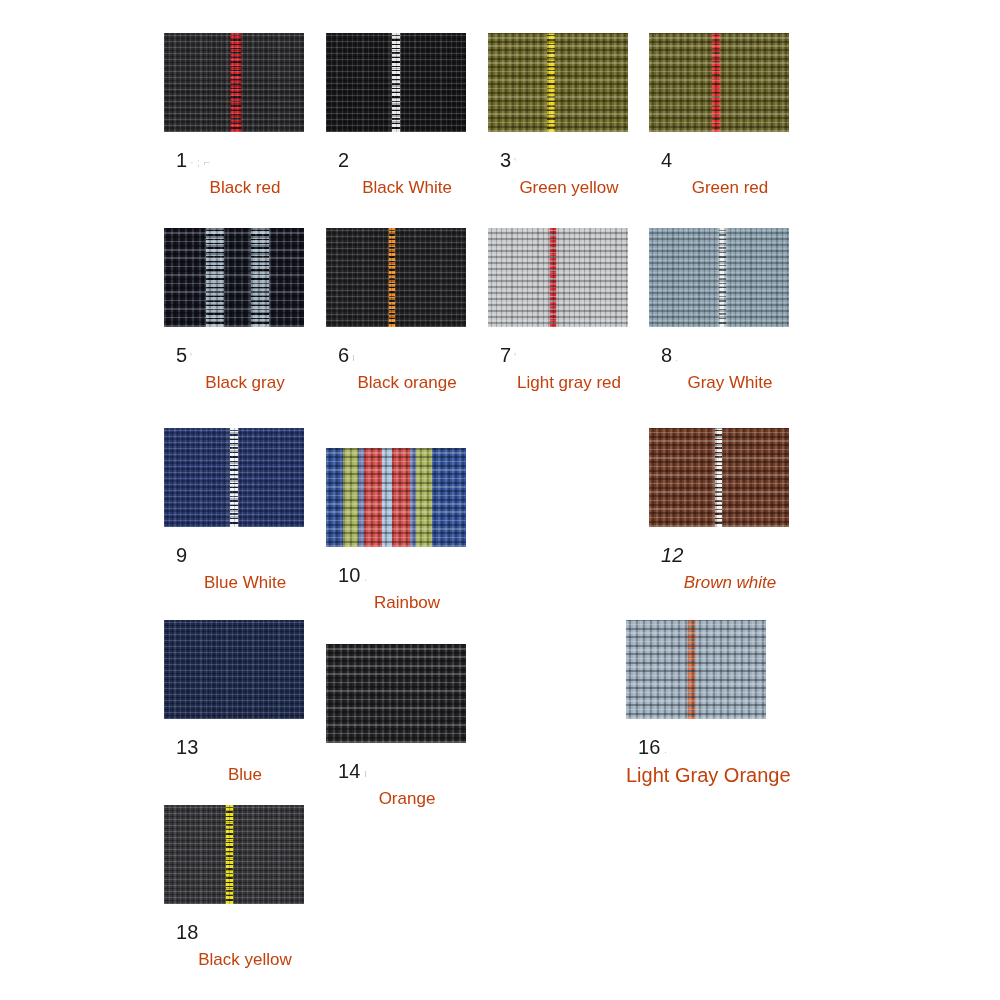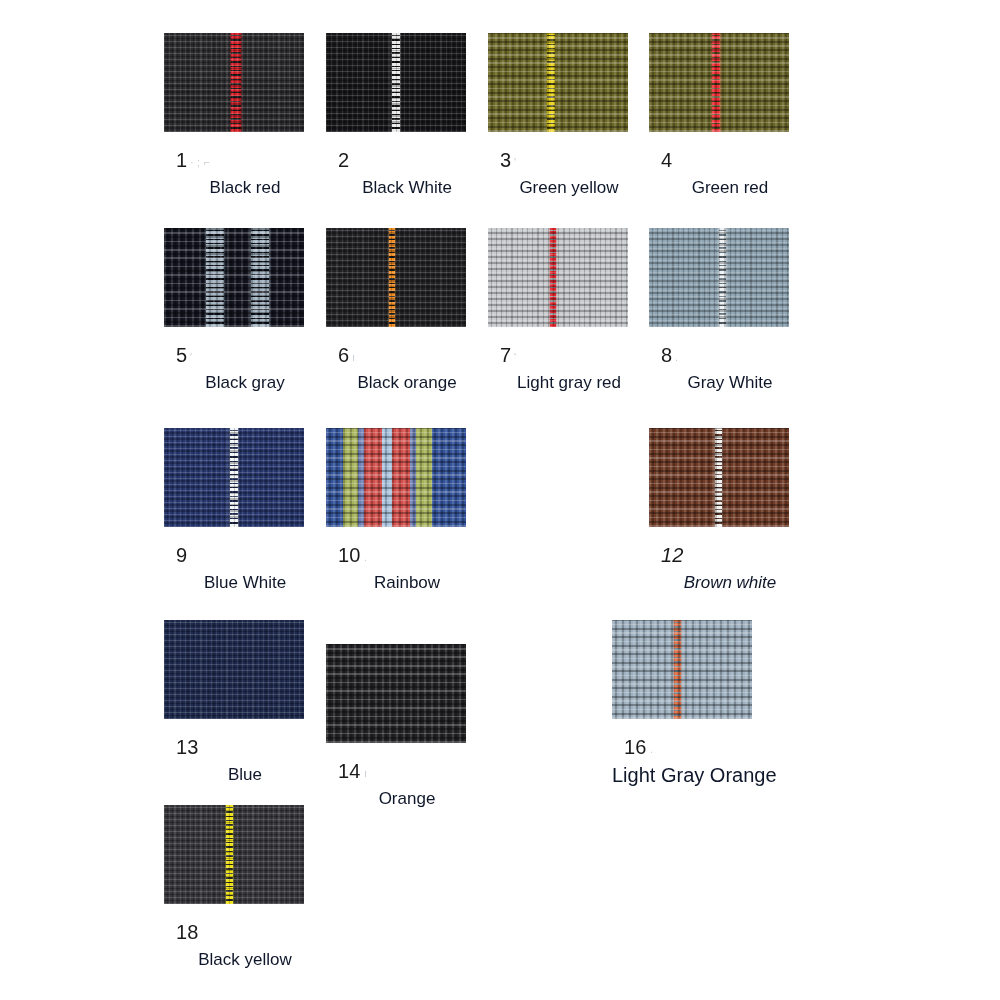--- a/index.html
+++ b/index.html
@@ -123,21 +123,21 @@
   }
   .artifact {
     position: absolute;
     color: #9aa8b4;
     font-size: 11px;
     opacity: 0.55;
     top: 2px;
   }
   .cname {
     font-size: 17px;
-    color: #0f172a;
+    color: #c2410c;
     text-align: center;
     margin-top: 5px;
     line-height: 22px;
     white-space: nowrap;
   }
   .cname.wide { font-size: 20px; }
 </style>
 </head>
 <body>
 
@@ -199,21 +199,21 @@
       <div class="num">8<span class="artifact" style="left: 26px;">.</span></div>
       <div class="cname">Gray White</div>
     </div>
     <div class="swatch-cell" style="left: 164px; top: 428px;">
       <div class="swatch" style="background: rgb(39, 55, 110); width: 140px; height: 99px;">
         <div class="zigzag" style="left: 65.8px; width: 8px; background: repeating-linear-gradient(0deg, rgb(242, 244, 246) 0px, rgb(242, 244, 246) 3px, rgba(0, 0, 0, 0.3) 3px, rgba(0, 0, 0, 0.3) 4.4px); box-shadow: rgb(242, 244, 246) 0px 0px 2px;"></div>
       </div>
       <div class="num">9</div>
       <div class="cname">Blue White</div>
     </div>
-    <div class="swatch-cell" style="left: 326px; top: 428px;">
+    <div class="swatch-cell" style="left: 326px; top: 448px;">
       <div class="swatch coarse" style="background: rgb(58, 89, 160); width: 140px; height: 99px;">
         <div class="stripes">
           <i style="background: rgb(51, 83, 154); width: 12%;"></i>
           <i style="background: rgb(168, 180, 92); width: 11%;"></i>
           <i style="background: rgb(109, 127, 180); width: 4%;"></i>
           <i style="background: rgb(212, 80, 76); width: 13%;"></i>
           <i style="background: rgb(168, 194, 221); width: 7%;"></i>
           <i style="background: rgb(212, 80, 76); width: 13%;"></i>
           <i style="background: rgb(109, 127, 180); width: 4%;"></i>
           <i style="background: rgb(168, 180, 92); width: 12%;"></i>
@@ -233,21 +233,21 @@
     <div class="swatch-cell" style="left: 164px; top: 620px;">
       <div class="swatch" style="background: rgb(30, 42, 77); width: 140px; height: 99px;"></div>
       <div class="num">13</div>
       <div class="cname">Blue</div>
     </div>
     <div class="swatch-cell" style="left: 326px; top: 644px;">
       <div class="swatch coarse" style="background: rgb(34, 34, 37); width: 140px; height: 99px;"></div>
       <div class="num">14<span class="artifact" style="left: 38px;">ı</span></div>
       <div class="cname">Orange</div>
     </div>
-    <div class="swatch-cell" style="left: 612px; top: 620px;">
+    <div class="swatch-cell" style="left: 626px; top: 620px;">
       <div class="swatch coarse" style="background: rgb(159, 177, 192); width: 140px; height: 99px;">
         <div class="zigzag" style="left: 61.6px; width: 7px; background: repeating-linear-gradient(0deg, rgb(217, 104, 63) 0px, rgb(217, 104, 63) 3px, rgba(0, 0, 0, 0.3) 3px, rgba(0, 0, 0, 0.3) 4.4px); box-shadow: rgb(217, 104, 63) 0px 0px 2px;"></div>
       </div>
       <div class="num">16<span class="artifact" style="left: 38px;">.</span></div>
       <div class="cname wide">Light Gray Orange</div>
     </div>
     <div class="swatch-cell" style="left: 164px; top: 805px;">
       <div class="swatch" style="background: rgb(54, 54, 58); width: 140px; height: 99px;">
         <div class="zigzag" style="left: 61.6px; width: 7px; background: repeating-linear-gradient(0deg, rgb(236, 224, 18) 0px, rgb(236, 224, 18) 3px, rgba(0, 0, 0, 0.3) 3px, rgba(0, 0, 0, 0.3) 4.4px); box-shadow: rgb(236, 224, 18) 0px 0px 2px;"></div>
       </div>

